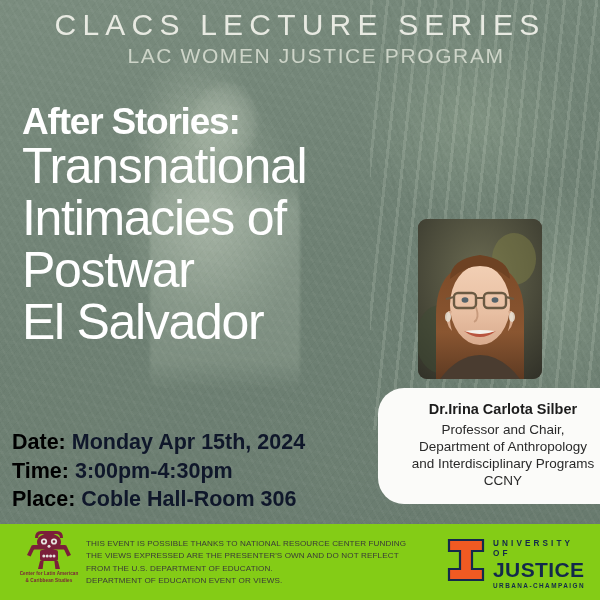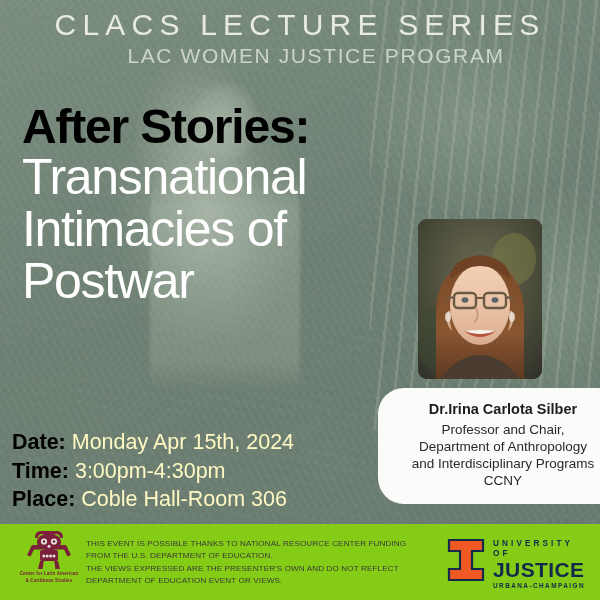--- a/index.html
+++ b/index.html
@@ -95,23 +95,23 @@
   }
 
   
   .title-block {
     position: absolute;
     left: 22px;
     top: 104px;
     width: 420px;
   }
   .title-main {
-    font-size: 48px;
-    font-weight: bold;
-    color: #000000;
+    font-size: 37px;
+    font-weight: bold;
+    color: #ffffff;
     line-height: 0.97;
     letter-spacing: -1.2px;
     margin: 0;
   }
   .title-sub {
     font-size: 50px;
     font-weight: 300;
     color: #ffffff;
     line-height: 1.04;
     letter-spacing: -1.3px;
@@ -167,22 +167,22 @@
     font-size: 21.5px;
     color: #ffffff;
     line-height: 1.33;
     white-space: nowrap;
   }
   .detail-label {
     font-weight: bold;
     color: #000000;
   }
   .detail-value {
-    font-weight: 400;
-    color: #fef9c3;
+    font-weight: 700;
+    color: #0f172a;
   }
 
   
   .footer {
     position: absolute;
     left: 0;
     top: 524px;
     width: 600px;
     height: 98px;
     background: #84cc16;
@@ -265,20 +265,21 @@
   <div class="header">
     <div class="header-line1">CLACS LECTURE SERIES</div>
     <div class="header-line2">LAC WOMEN JUSTICE PROGRAM</div>
   </div>
 
   <div class="title-block">
     <div class="title-main">After Stories:</div>
     <div class="title-sub">Transnational</div>
     <div class="title-sub">Intimacies of</div>
     <div class="title-sub">Postwar</div>
+    <div class="title-sub">El Salvador</div>
   </div>
 
   <div class="portrait">
     <svg class="portrait-svg" viewBox="0 0 124 160" preserveAspectRatio="none">
       <defs>
         <radialGradient id="bgp" cx="50%" cy="35%" r="85%">
           <stop offset="0%" stop-color="#6b6b52"></stop>
           <stop offset="55%" stop-color="#4a4a3a"></stop>
           <stop offset="100%" stop-color="#2e2e26"></stop>
         </radialGradient>
@@ -368,22 +369,22 @@
           <circle cx="18" cy="13.5" r="1.3"></circle>
           <circle cx="28" cy="13.5" r="1.3"></circle>
         </g>
       </svg>
       <div class="clacs-caption">Center for Latin American</div>
       <div class="clacs-caption">&amp; Caribbean Studies</div>
     </div>
 
     <div class="disclaimer">
       <div class="disclaimer-line">THIS EVENT IS POSSIBLE THANKS TO NATIONAL RESOURCE CENTER FUNDING</div>
+      <div class="disclaimer-line">THE VIEWS EXPRESSED ARE THE PRESENTER'S OWN AND DO NOT REFLECT</div>
       <div class="disclaimer-line">FROM THE U.S. DEPARTMENT OF EDUCATION.</div>
-      <div class="disclaimer-line">THE VIEWS EXPRESSED ARE THE PRESENTER'S OWN AND DO NOT REFLECT</div>
       <div class="disclaimer-line">DEPARTMENT OF EDUCATION EVENT OR VIEWS.</div>
     </div>
 
     <div class="illinois-logo">
       <svg class="illinois-i" width="38" height="44" viewBox="0 0 38 44">
         <path d="M2 2 H36 V13 H25 V31 H36 V42 H2 V31 H13 V13 H2 Z" fill="#f05a22" stroke="#13294b" stroke-width="2.2" stroke-linejoin="miter"></path>
       </svg>
       <div class="illinois-words">
         <div class="il-univ">UNIVERSITY OF</div>
         <div class="il-name">JUSTICE</div>

